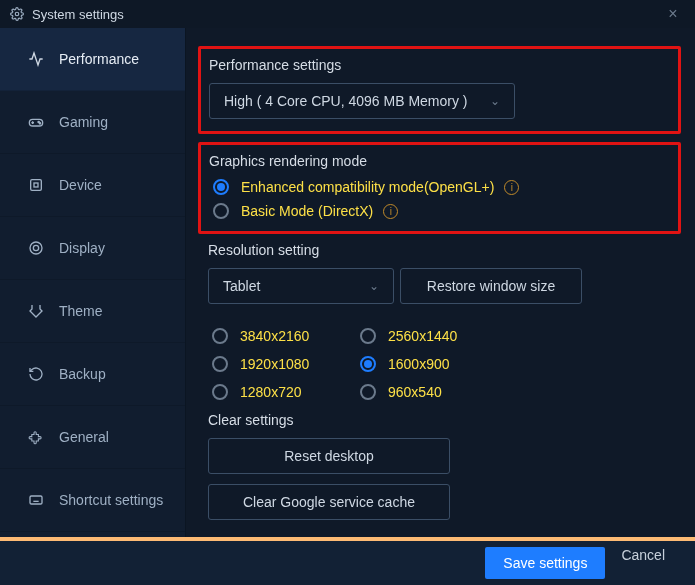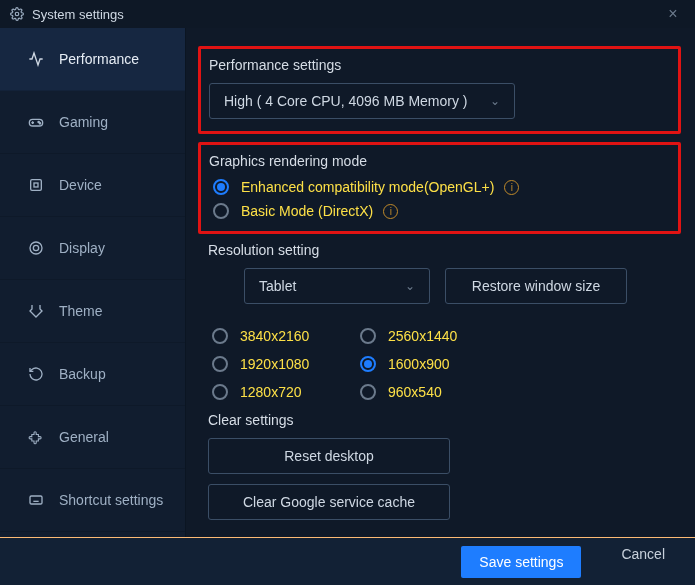--- a/index.html
+++ b/index.html
@@ -110,21 +110,21 @@
   .info {
     width: 15px; height: 15px; border-radius: 50%;
     border: 1px solid #c08a2a;
     color: #c08a2a;
     font-size: 10px; line-height: 13px; text-align: center;
     margin-left: 10px;
     flex-shrink: 0;
   }
   .radio-label { font-size: 14px; color: #fde047; }
 
-  .row { display: flex; gap: 15px; margin-bottom: 10px; margin-left: 36px; }
+  .row { display: flex; gap: 6px; margin-bottom: 10px; }
   .btn {
     height: 36px;
     border: 1px solid #3b4e66;
     border-radius: 3px;
     display: flex; align-items: center; justify-content: center;
     padding: 0 18px;
     color: #cfd8e3;
     font-size: 14px;
     cursor: pointer;
   }
@@ -136,24 +136,24 @@
     margin: 6px 0 12px 4px;
   }
   .res-opt { display: flex; align-items: center; }
 
   
   .footer {
     position: absolute;
     bottom: 0; left: 0; right: 0;
     height: 48px;
     background: #122135;
-    border-top: 1px solid #fdba74;
+    border-top: 4px solid #fdba74;
     display: flex; align-items: center; justify-content: flex-end;
     padding-right: 14px;
-    gap: 24px;
+    gap: 0;
   }
   .footer .primary {
     background: #1e7dff; color: #fff;
     height: 32px; padding: 0 18px;
     display: flex; align-items: center; border-radius: 2px;
     cursor: pointer; font-size: 14px;
   }
   .footer .secondary {
     color: #c7d0db; height: 32px; padding: 0 16px;
     display: flex; align-items: flex-start;

